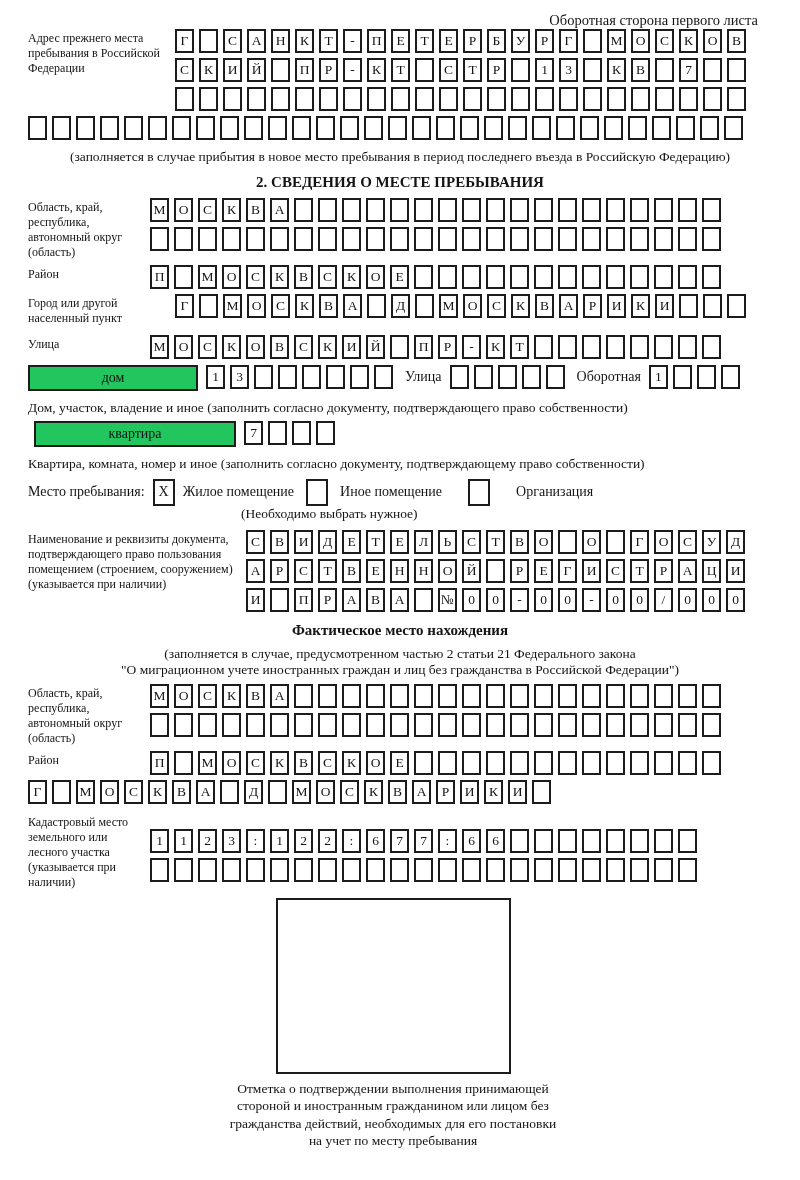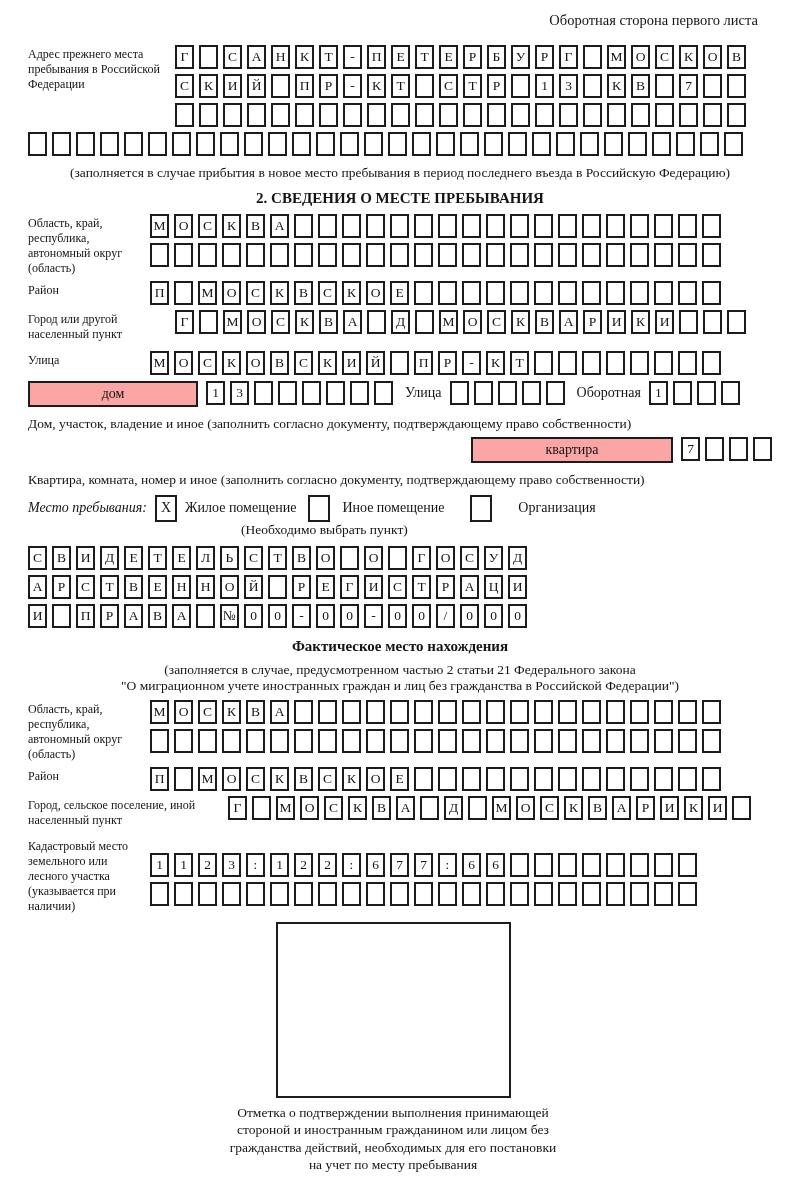--- a/index.html
+++ b/index.html
@@ -6,21 +6,21 @@
   html, body { background: #ffffff; }
   body {
     width: 800px; height: 1180px;
     margin: 0 auto;
     font-family: "Liberation Serif", serif;
     color: #141414;
     padding: 12px 28px 0 28px;
     position: relative;
     overflow: hidden;
   }
-  .hdr-note { text-align: right; font-size: 14.5px; padding-right: 14px; margin-bottom: 16px; }
+  .hdr-note { text-align: right; font-size: 14.5px; padding-right: 14px; }
 
   .row { display: flex; align-items: flex-start; }
   .label { font-size: 12px; line-height: 1.25; flex-shrink: 0; padding-top: 2px; }
   .w137 { width: 147px; }
   .w120 { width: 122px; }
   .w190 { width: 200px; }
   .w218 { width: 218px; }
 
   .cells { display: flex; gap: 5px; }
   .cellrows { display: flex; flex-direction: column; gap: 5px; }
@@ -31,21 +31,21 @@
     font-size: 13.5px; font-family: "Liberation Serif", serif;
     background: #fff;
   }
   .note { font-size: 13.5px; line-height: 1.2; }
   .note-center { text-align: center; }
   .sec-title { text-align: center; font-weight: bold; font-size: 15px; margin: 9px 0 7px 0; }
 
   .widebox {
     border: 2px solid #1c1c1c; height: 26px;
     display: flex; align-items: center; justify-content: center;
-    font-size: 14px; background: #fca5a5; flex-shrink: 0;
+    font-size: 14px; background: #22c55e; flex-shrink: 0;
   }
   .inline-lbl { font-size: 14px; padding-top: 4px; flex-shrink: 0; }
 
   .checkbox {
     width: 22px; height: 27px; border: 2px solid #1c1c1c; flex-shrink: 0;
     display: inline-flex; align-items: center; justify-content: center;
     font-size: 14px; background: #fff;
   }
 
   .stamp-wrap { margin-left: 200px; width: 330px; margin-top: 8px; }
@@ -354,52 +354,53 @@
   <span class="gap12"></span>
   <div class="inline-lbl">Оборотная</div>
   <span class="gap8"></span>
   <div class="cells">
       <span class="cell">1</span>
       <span class="cell"></span>
       <span class="cell"></span>
       <span class="cell"></span>
     </div>
 </div>
-<div class="note mt3">Дом, участок, владение и иное (заполнить согласно документу, подтверждающему право собственности)</div>
-
-<div class="row mt5" style="padding-left:6px;justify-content:flex-end;">
+<div class="note mt3">Дом, участок, владение и иное (заполнить согласно документу, подтверждающего право собственности)</div>
+
+<div class="row mt5" style="padding-left:6px;">
   <div class="widebox" style="width:202px;">квартира</div>
   <span class="gap8"></span>
   <div class="cells">
       <span class="cell">7</span>
       <span class="cell"></span>
       <span class="cell"></span>
       <span class="cell"></span>
     </div>
 </div>
 <div class="note mt3">Квартира, комната, номер и иное (заполнить согласно документу, подтверждающему право собственности)</div>
 
 <div class="row mt6" style="align-items:center;">
-  <div class="inline-lbl" style="padding-top:0;font-style:italic;">Место пребывания:</div>
+  <div class="inline-lbl" style="padding-top:0;">Место пребывания:</div>
   <span class="gap8"></span>
   <span class="checkbox">X</span>
   <span class="gap8"></span>
   <div class="inline-lbl" style="padding-top:0;">Жилое помещение</div>
   <span class="gap12"></span>
   <span class="checkbox"></span>
   <span class="gap12"></span>
   <div class="inline-lbl" style="padding-top:0;">Иное помещение</div>
   <span class="gap26"></span>
   <span class="checkbox"></span>
   <span class="gap26"></span>
   <div class="inline-lbl" style="padding-top:0;">Организация</div>
 </div>
-<div class="note" style="margin-left:213px;">(Необходимо выбрать пункт)</div>
+<div class="note" style="margin-left:213px;">(Необходимо выбрать нужное)</div>
 
 <div class="row mt8">
+  <div class="label w218">Наименование и реквизиты документа, подтверждающего право пользования помещением (строением, сооружением) (указывается при наличии)</div>
   <div class="cellrows">
     <div class="cells">
         <span class="cell">С</span>
         <span class="cell">В</span>
         <span class="cell">И</span>
         <span class="cell">Д</span>
         <span class="cell">Е</span>
         <span class="cell">Т</span>
         <span class="cell">Е</span>
         <span class="cell">Л</span>
@@ -552,21 +553,20 @@
       <span class="cell"></span>
       <span class="cell"></span>
       <span class="cell"></span>
       <span class="cell"></span>
       <span class="cell"></span>
       <span class="cell"></span>
     </div>
 </div>
 
 <div class="row mt5">
-  <div class="label w190">Город, сельское поселение, иной населенный пункт</div>
   <div class="cells">
       <span class="cell">Г</span>
       <span class="cell"></span>
       <span class="cell">М</span>
       <span class="cell">О</span>
       <span class="cell">С</span>
       <span class="cell">К</span>
       <span class="cell">В</span>
       <span class="cell">А</span>
       <span class="cell"></span>

